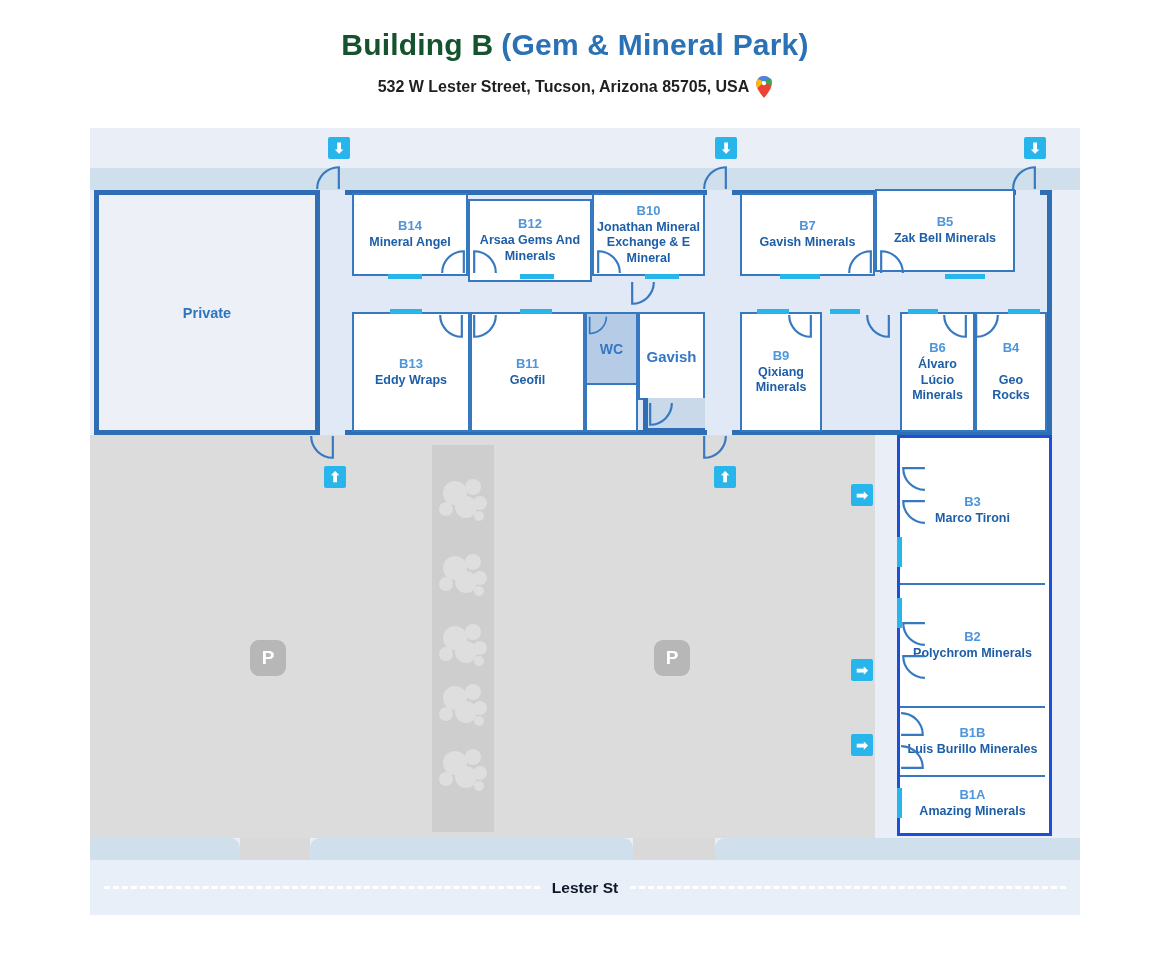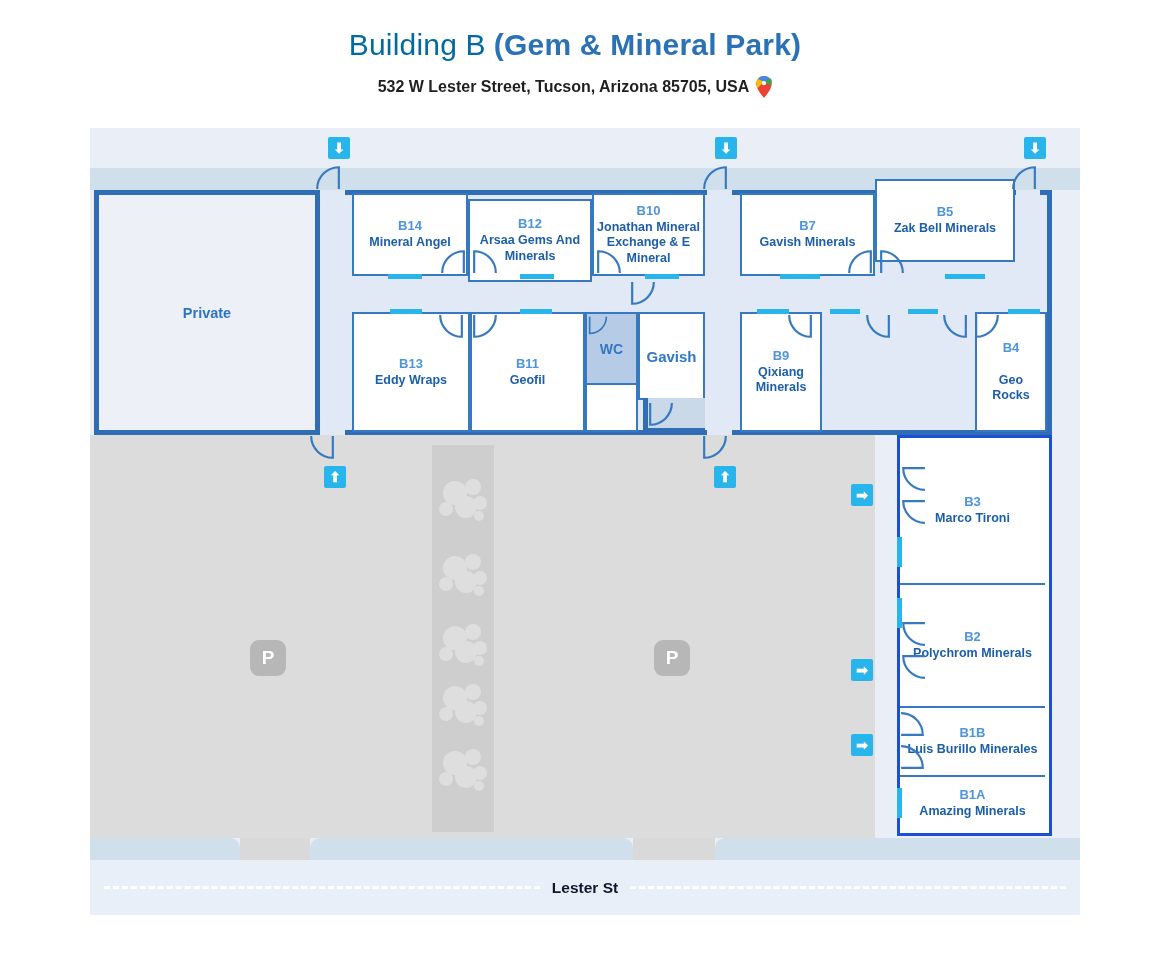--- a/index.html
+++ b/index.html
@@ -1,21 +1,21 @@
 <!DOCTYPE html>
 <html><head>
 <meta charset="utf-8">
 <style>
   html,body{margin:0;padding:0;background:#ffffff;font-family:"Liberation Sans",sans-serif;}
   .page{position:relative;width:1150px;height:961px;background:#fff;overflow:hidden;}
 
   
   .hdr{position:absolute;left:0;top:28px;width:1150px;text-align:center;}
   .title{font-size:30px;letter-spacing:.2px;}
-  .title .main{color:#0369a1;font-weight:400;}
+  .title .main{color:#14532d;font-weight:700;}
   .title .suffix{color:#2a72b5;font-weight:700;margin-left:8px;}
   .addr{margin-top:14px;font-size:16px;color:#1f1f1f;font-weight:600;display:flex;align-items:center;justify-content:center;gap:7px;}
 
   
   .map{position:absolute;left:90px;top:128px;width:990px;height:787px;background:#e9eef7;}
   .abs{position:absolute;}
 
   .sidewalk-top{left:0;top:40px;width:990px;height:22px;background:#cfdfec;}
   .bld{left:4px;top:62px;width:958px;height:245px;background:#e0e9f5;border:5px solid #2f6db4;box-sizing:border-box;}
   .private{left:4px;top:62px;width:226px;height:245px;background:#edf1f7;border:5px solid #2f6db4;box-sizing:border-box;display:flex;align-items:center;justify-content:center;z-index:3;}
@@ -111,21 +111,21 @@
       <span class="name">Arsaa Gems And Minerals</span>
     </div>
     <div class="abs room" style="left:502px;top:65px;width:113px;height:83px;">
       <span class="code">B10</span>
       <span class="name">Jonathan Mineral Exchange &amp; E Mineral</span>
     </div>
     <div class="abs room" style="left:650px;top:65px;width:135px;height:83px;">
       <span class="code">B7</span>
       <span class="name">Gavish Minerals</span>
     </div>
-    <div class="abs room" style="left:785px;top:51px;width:140px;height:83px;">
+    <div class="abs room" style="left:785px;top:61px;width:140px;height:83px;">
       <span class="code">B5</span>
       <span class="name">Zak Bell Minerals</span>
     </div>
 
     <div class="abs room" style="left:262px;top:184px;width:118px;height:120px;">
       <span class="code">B13</span>
       <span class="name">Eddy Wraps</span>
     </div>
     <div class="abs room" style="left:380px;top:184px;width:115px;height:120px;">
       <span class="code">B11</span>
@@ -135,20 +135,24 @@
       <span>WC</span>
     </div>
     <div class="abs util" style="left:495px;top:255px;width:53px;height:49px;"></div>
     <div class="abs room office" style="left:548px;top:184px;width:67px;height:88px;">
       <span>Gavish</span>
     </div>
     <div class="abs vestibule" style="left:553px;top:270px;width:62px;height:35px;"></div>
     <div class="abs room" style="left:650px;top:184px;width:82px;height:120px;">
       <span class="code">B9</span>
       <span class="name">Qixiang Minerals</span>
+    </div>
+    <div class="abs room" style="left:810px;top:184px;width:75px;height:120px;">
+      <span class="code">B6</span>
+      <span class="name">Álvaro Lúcio Minerals</span>
     </div>
     <div class="abs room" style="left:885px;top:184px;width:72px;height:120px;gap:16px;">
       <span class="code">B4</span>
       <span class="name">Geo Rocks</span>
     </div>
 
     <div class="abs col-bld">
       <div class="sep" style="top:145px;"></div>
       <div class="sep" style="top:268px;"></div>
       <div class="sep" style="top:337px;"></div>

